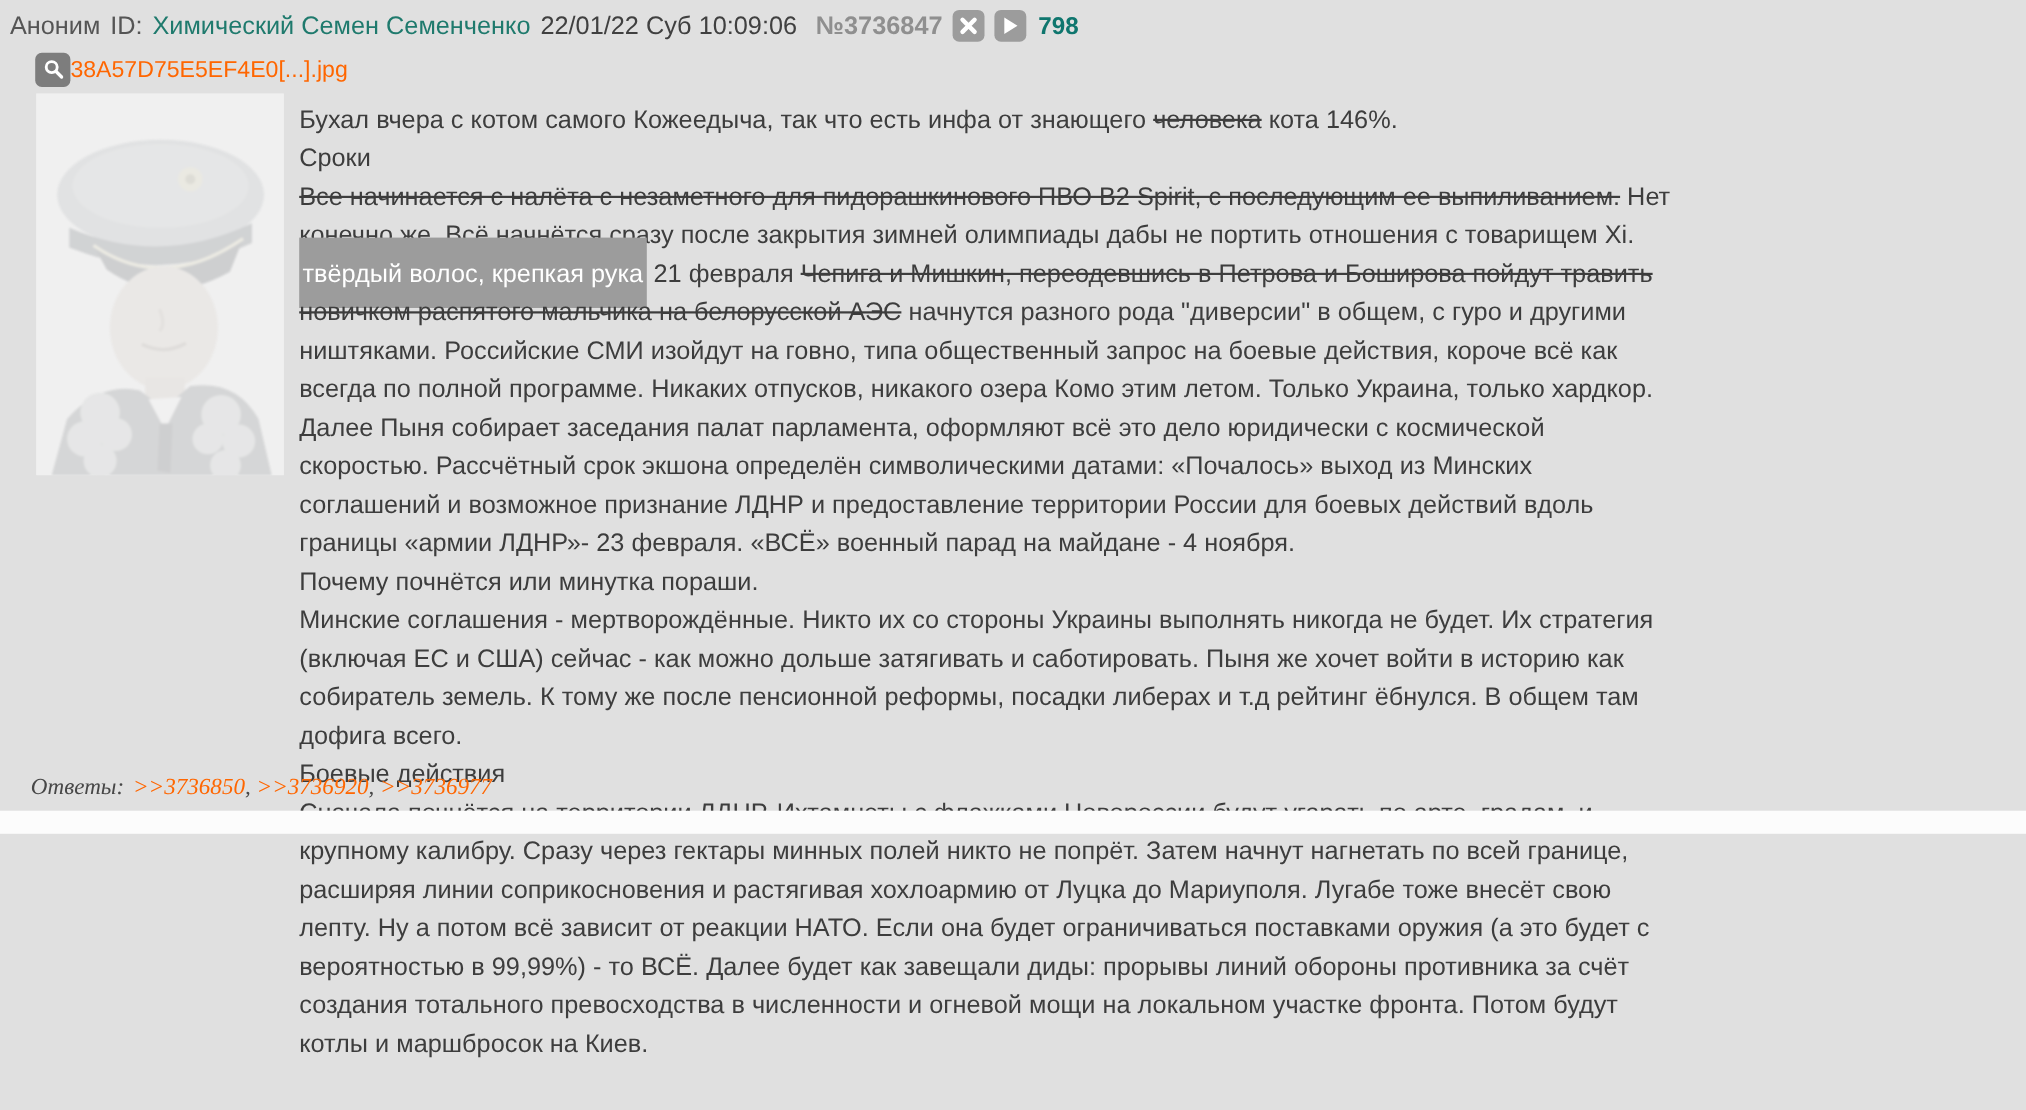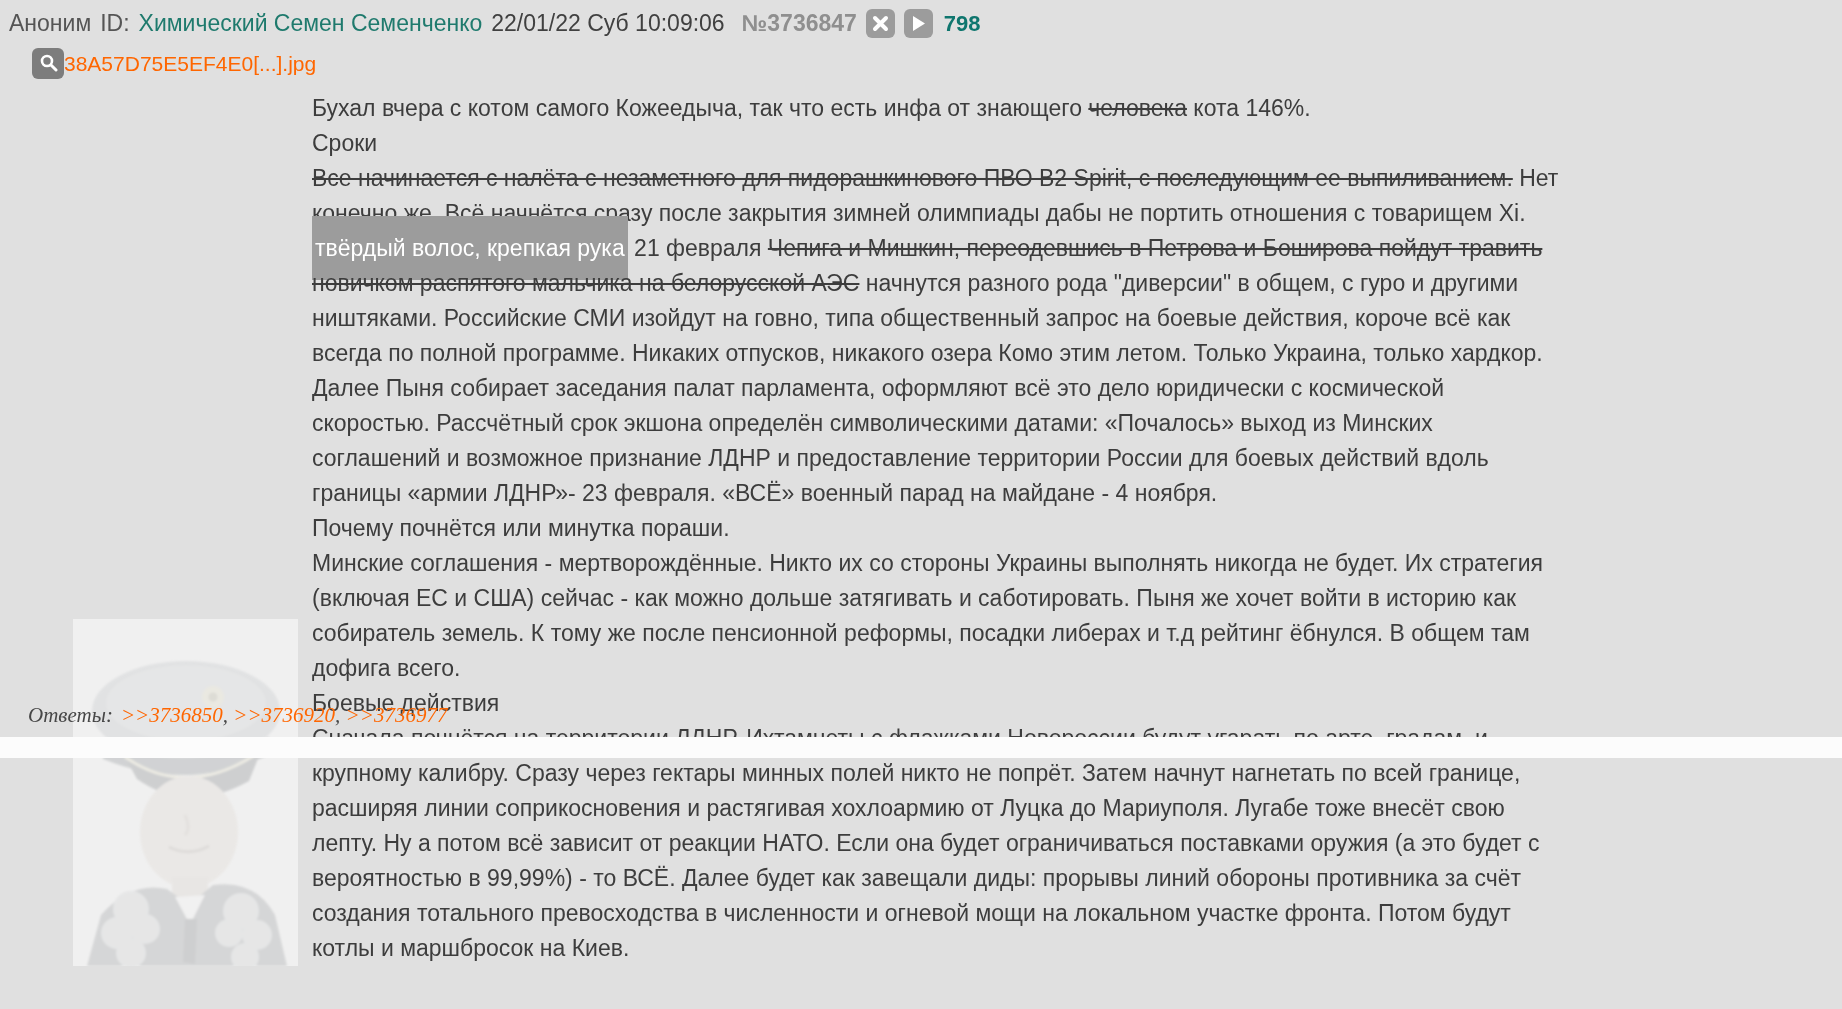--- a/index.html
+++ b/index.html
@@ -36,21 +36,21 @@
   .file-row { display:flex; align-items:center; gap:0; }
   .search-btn {
     width:32px; height:31px; border:none; border-radius:6px;
     background:#7d7d7d; display:inline-flex; align-items:center; justify-content:center;
     cursor:pointer; padding:0;
   }
   .file-name { color:#ff6600; font-size:21px; text-decoration:none; }
   .file-meta { color:#7c7c7c; font-size:17px; margin-top:4px; margin-left:-2px; }
 
   
-  .post-body-row { display:flex; align-items:flex-end; padding:6px 0 0 33px;margin-left:40px; }
+  .post-body-row { display:flex; align-items:flex-start; padding:6px 0 0 33px; }
   .thumb {
     width:225px; height:347px; flex:0 0 auto;
     margin-right:14px; background:#f0f0f0; cursor:pointer;
   }
   .thumb svg { display:block; width:100%; height:100%; }
   .thumb .photo { filter: blur(1.2px); }
   .message {
     width:1250px; font-size:23px; line-height:35px; color:#3d3d3d;
     padding-top:6px;
   }

